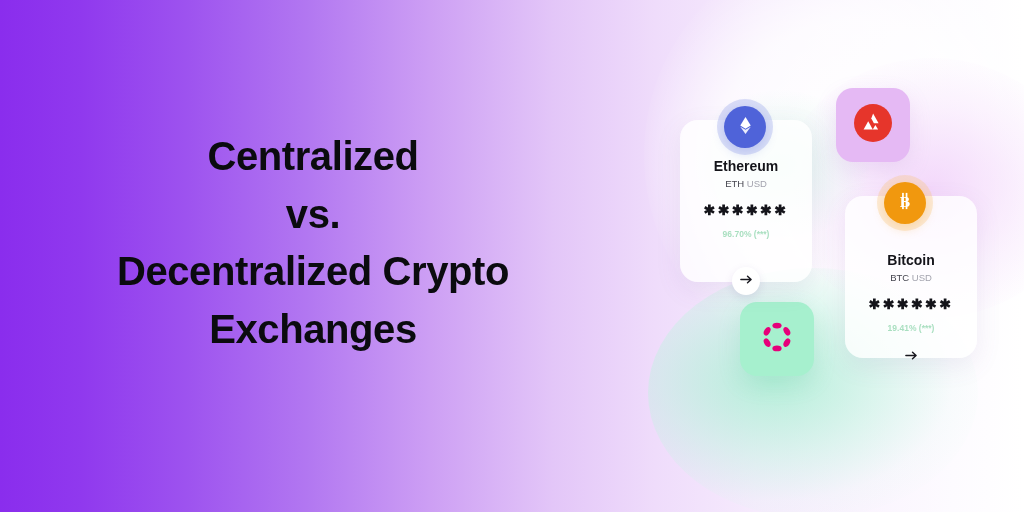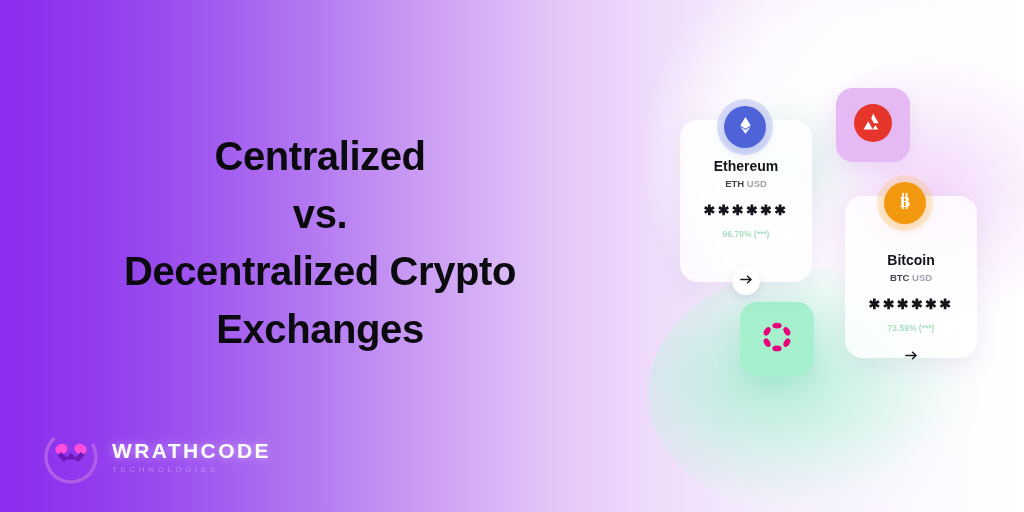--- a/index.html
+++ b/index.html
@@ -49,21 +49,21 @@
   }
   #glow-mint-top {
     width:180px; height:150px;
     left:690px; top:90px;
     background:radial-gradient(ellipse at 50% 50%, rgba(206,246,228,.55) 0%, rgba(255,255,255,0) 72%);
   }
 
   
   #headline {
     position:absolute;
-    left:40px; top:128px;
+    left:33px; top:128px;
     width:560px;
     text-align:center;
     color:#0b0b0f;
     font-size:40px;
     font-weight:bold;
     line-height:1.44;
     letter-spacing:-0.4px;
     white-space:pre-line;
   }
 
@@ -105,22 +105,22 @@
   #badge-bitcoin {
     left:884px; top:182px;
     background:#f1980e;
     box-shadow:0 0 0 7px rgba(247,196,116,.30), 0 4px 12px rgba(241,152,14,.28);
   }
 
   .coin-name { font-size:14px; font-weight:bold; color:#14141a; }
   #card-ethereum .coin-name { margin-top:38px; }
   #card-bitcoin  .coin-name { margin-top:56px; }
   .coin-pair { font-size:9.5px; margin-top:4px; }
-  .coin-pair .sym { color:#45454f; font-weight:bold; }
-  .coin-pair .fiat { color:#a3a3ae; font-weight:bold; }
+  .coin-pair .sym { color:#45454f; font-weight:normal; }
+  .coin-pair .fiat { color:#a3a3ae; font-weight:normal; }
   .coin-price {
     margin-top:13px; font-size:14px; font-weight:bold;
     color:#14141a; letter-spacing:2.4px;
   }
   .coin-change { margin-top:11px; font-size:8.5px; font-weight:bold; color:#a9dfc0; }
 
   .coin-arrow {
     position:absolute; left:50%; bottom:-13px;
     transform:translateX(-50%);
     width:28px; height:28px; border-radius:50%;
@@ -156,40 +156,20 @@
   <div class="glow" id="glow-white"></div>
   <div class="glow" id="glow-lilac"></div>
   <div class="glow" id="glow-mint"></div>
   <div class="glow" id="glow-mint-top"></div>
 
   <div id="headline">Centralized
 vs.
 Decentralized Crypto
 Exchanges</div>
 
-  <div id="brand">
-    <span id="brand-mark">
-      <svg viewBox="0 0 58 58" width="58" height="58" aria-hidden="true">
-        <circle cx="29" cy="29" r="25" fill="none" stroke="#b15de8" stroke-width="3.4" stroke-linecap="round" stroke-dasharray="110 48" transform="rotate(-28 29 29)"></circle>
-        <g fill="#ff4ddb">
-          <ellipse cx="19.5" cy="21" rx="6.2" ry="5" transform="rotate(-18 19.5 21)"></ellipse>
-          <ellipse cx="38.5" cy="21" rx="6.2" ry="5" transform="rotate(18 38.5 21)"></ellipse>
-        </g>
-        <g fill="#6d19b8">
-          <path d="M19 24 L25.5 30.5 L22 34 L15.5 27.5 Z"></path>
-          <path d="M39 24 L32.5 30.5 L36 34 L42.5 27.5 Z"></path>
-          <path d="M29 24.5 L35 31.5 L23 31.5 Z"></path>
-        </g>
-      </svg>
-    </span>
-    <span id="brand-text">
-      <span id="brand-name">WRATHCODE</span>
-      <span id="brand-tagline">TECHNOLOGIES</span>
-    </span>
-  </div>
 
   <div class="icon-tile" id="tile-avalanche">
     <span>
       <svg viewBox="0 0 40 40" width="40" height="40" aria-hidden="true">
         <circle cx="20" cy="20" r="19" fill="#e6352b"></circle>
         <path d="M20.1 10.4 L25.6 20.2 H20.9 L18.3 15.6 Z" fill="#ffffff"></path>
         <path d="M15.2 18.3 L19.8 26.6 H10.6 Z" fill="#ffffff"></path>
         <path d="M22.4 21.9 L25.1 26.6 H19.7 Z" fill="#ffffff"></path>
       </svg>
     </span>
@@ -236,21 +216,21 @@
     </span>
   </div>
 
   <div class="coin-card" id="card-bitcoin">
     <div class="coin-name">Bitcoin</div>
     <div class="coin-pair">
       <span class="sym">BTC</span>
       <span class="fiat">USD</span>
     </div>
     <div class="coin-price">✱✱✱✱✱✱</div>
-    <div class="coin-change">73.59% (***)</div>
+    <div class="coin-change">19.41% (***)</div>
     <div class="coin-arrow">
       <span>
         <svg viewBox="0 0 20 20" width="17" height="17" aria-hidden="true">
           <path d="M3.4 10 H15.2 M11.2 6.2 L15.4 10 L11.2 13.8" fill="none" stroke="#18181f" stroke-width="1.7" stroke-linecap="round" stroke-linejoin="round"></path>
         </svg>
       </span>
     </div>
   </div>
 
   <div class="coin-badge" id="badge-bitcoin">

